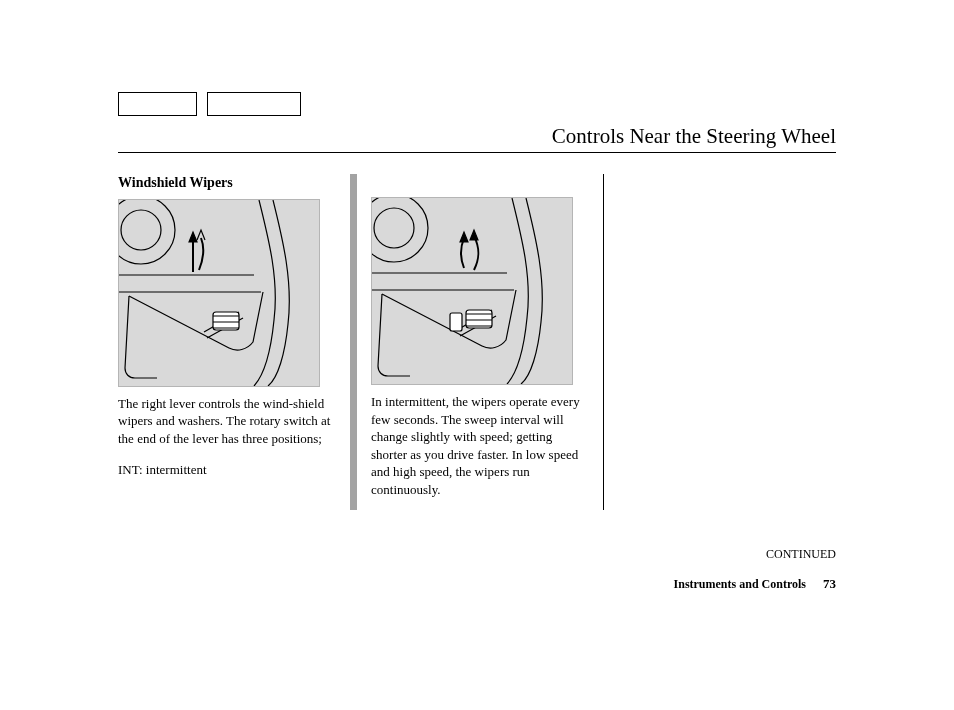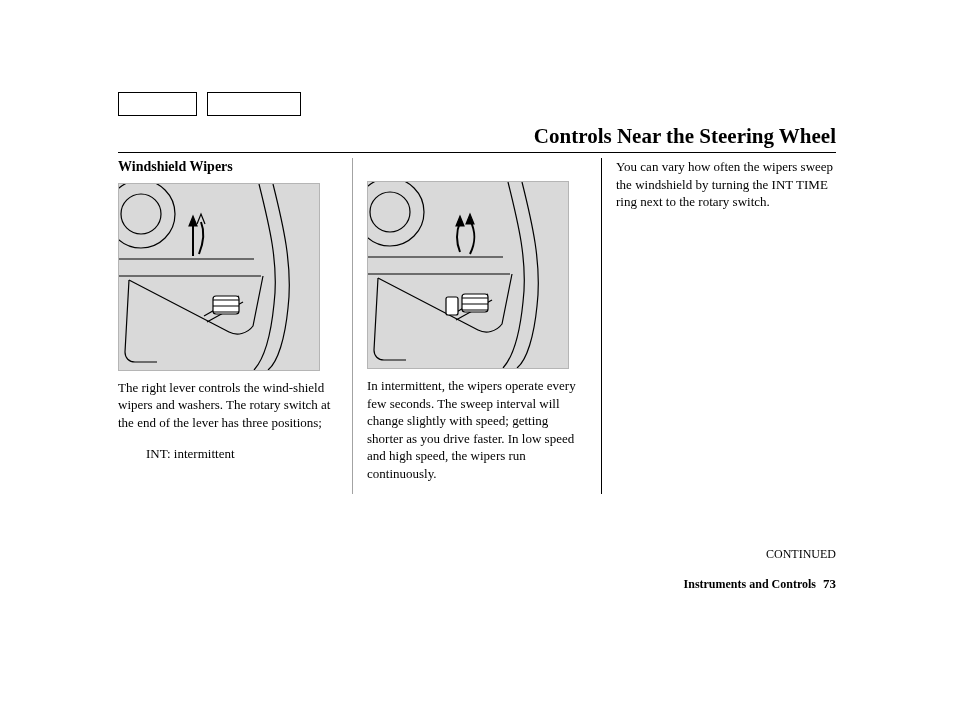--- a/index.html
+++ b/index.html
@@ -1,38 +1,38 @@
 <!DOCTYPE html>
 <html><head>
 <meta charset="utf-8">
 <style>
 html,body{margin:0;padding:0;width:954px;height:710px;background:#fff;font-family:Georgia,"Times New Roman",serif;color:#000}
 .page{width:954px;height:710px;position:relative;background:#fff}
 .boxes{position:absolute;top:92px;left:118px;display:flex;gap:10px}
 .box{border:1.5px solid #000;height:22px}
 .box.b1{width:77px}
 .box.b2{width:92px}
-.pagetitle{position:absolute;top:124px;right:118px;font-weight:700;font-size:21px}
+.pagetitle{position:absolute;top:124px;right:118px;font-weight:400;font-size:21px}
 .hr{position:absolute;top:152px;left:118px;right:118px;border-top:1px solid #000;height:0}
-.cols{position:absolute;top:158px;left:118px;right:118px;display:flex}
+.cols{position:absolute;top:174px;left:118px;right:118px;display:flex}
 .col{flex:1;padding:0 14px 0 0;font-size:13px;line-height:1.35}
-.col.mid{border-left:1px solid #a3a3a3;padding-left:14px;padding-right:14px}
+.col.mid{border-left:7px solid #a3a3a3;padding-left:14px;padding-right:14px}
 .col.right{border-left:1px solid #000;padding-left:14px;padding-right:0}
 .subhead{font-weight:700;font-size:14px;margin-bottom:6px}
 .figure{width:200px;height:186px;background:#d9d9d9;border:1px solid #b5b5b5;margin-bottom:8px;position:relative;overflow:hidden}
 .figure svg{display:block}
 .col p{margin:0 0 12px 0}
-.legend{margin-left:28px}
+.legend{margin-left:0}
 .legend .row{display:flex;align-items:center;gap:6px;line-height:1.5}
 .dash{display:inline-block;width:24px;height:0;border-top:2px solid #000}
 .dbl{display:inline-block;width:24px;height:6px;border-top:2px solid #000;border-bottom:2px solid #000}
 .continued{position:absolute;bottom:148px;right:118px;font-size:12px}
 .footer{position:absolute;bottom:118px;right:118px;font-size:12px}
 .footer .sec{font-weight:700}
-.footer .pn{font-weight:700;margin-left:4px;font-size:13px}
+.footer .pn{font-weight:700;margin-left:14px;font-size:13px}
 </style>
 </head>
 <body>
 
 <div class="page">
   <div class="boxes">
     <div class="box b1"></div>
     <div class="box b2"></div>
   </div>
 
@@ -95,21 +95,20 @@
             <path d="M92 40 C88 50 88 60 92 70 M102 38 C108 50 108 60 102 72" stroke-width="2"></path>
             <path d="M88 44 L92 34 L96 44 Z" fill="#000"></path>
             <path d="M106 42 L102 32 L98 42 Z" fill="#000"></path>
           </g>
         </svg>
       </div>
       <p>In intermittent, the wipers operate every few seconds. The sweep interval will change slightly with speed; getting shorter as you drive faster. In low speed and high speed, the wipers run continuously.</p>
     </div>
 
     <div class="col right">
-      <p>You can vary how often the wipers sweep the windshield by turning the INT TIME ring next to the rotary switch.</p>
     </div>
 
   </div>
 
   <div class="continued">CONTINUED</div>
   <div class="footer">
     <span class="sec">Instruments and Controls</span>
     <span class="pn">73</span>
   </div>
 </div>

